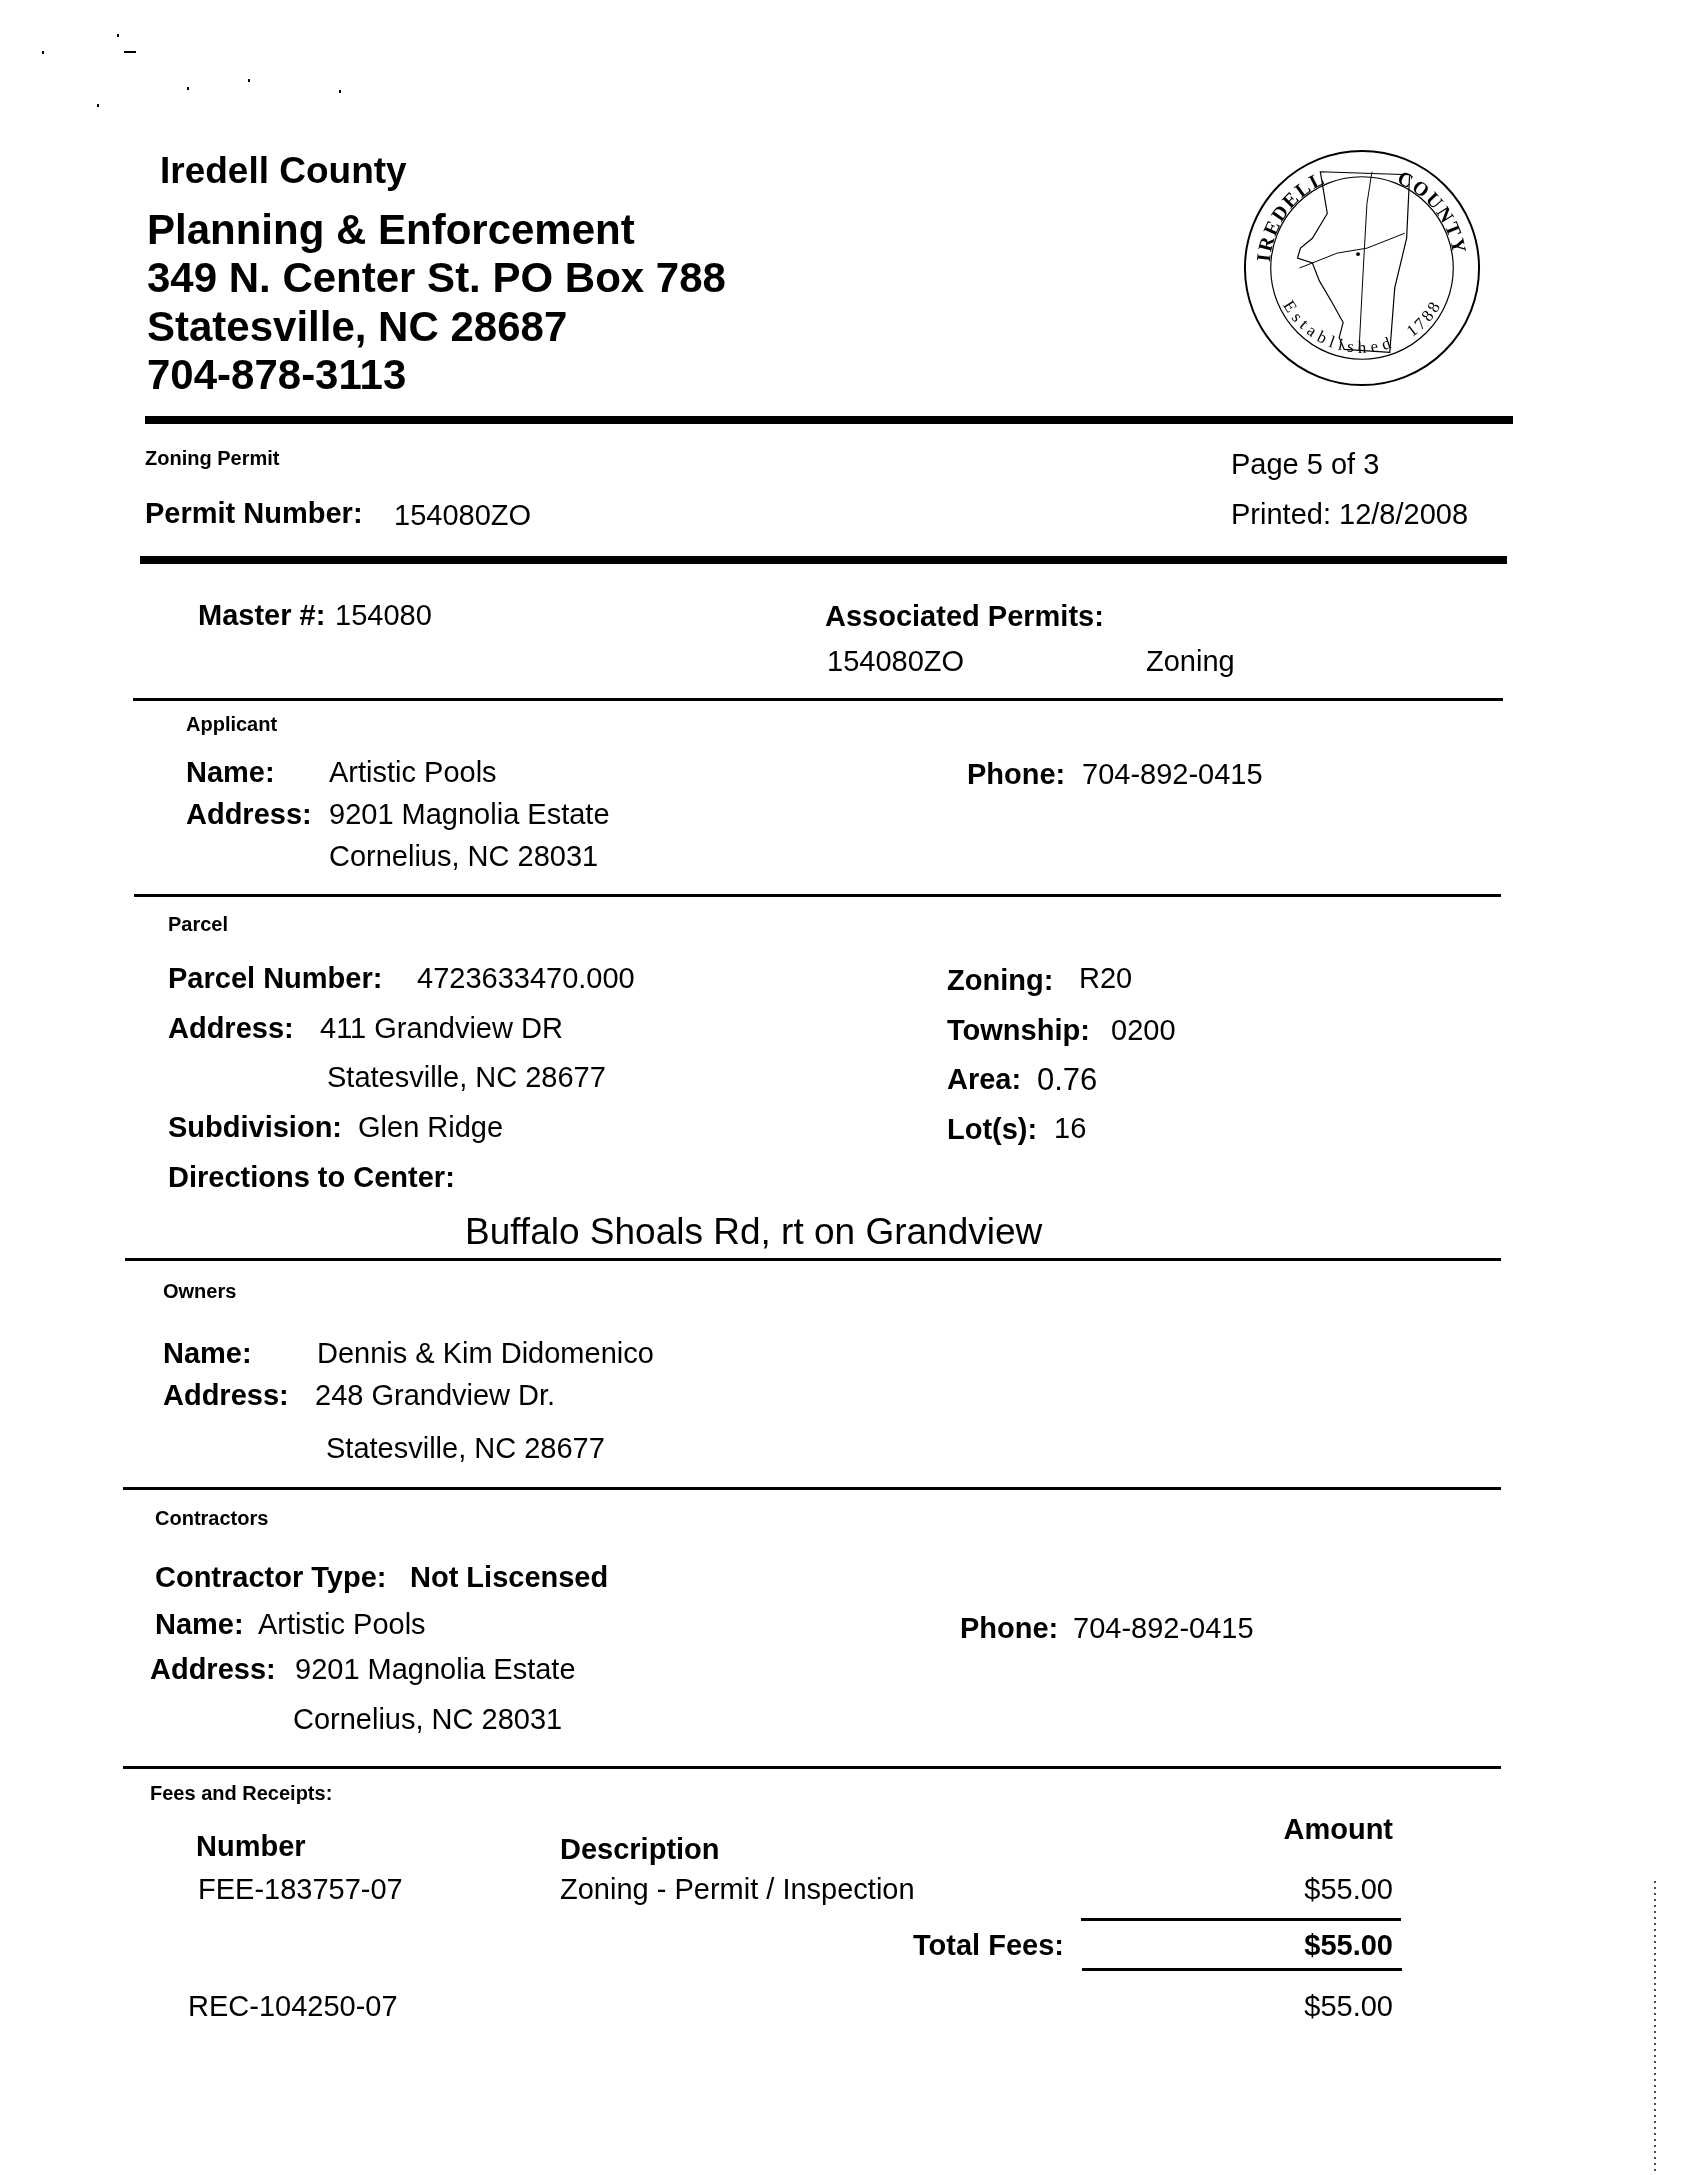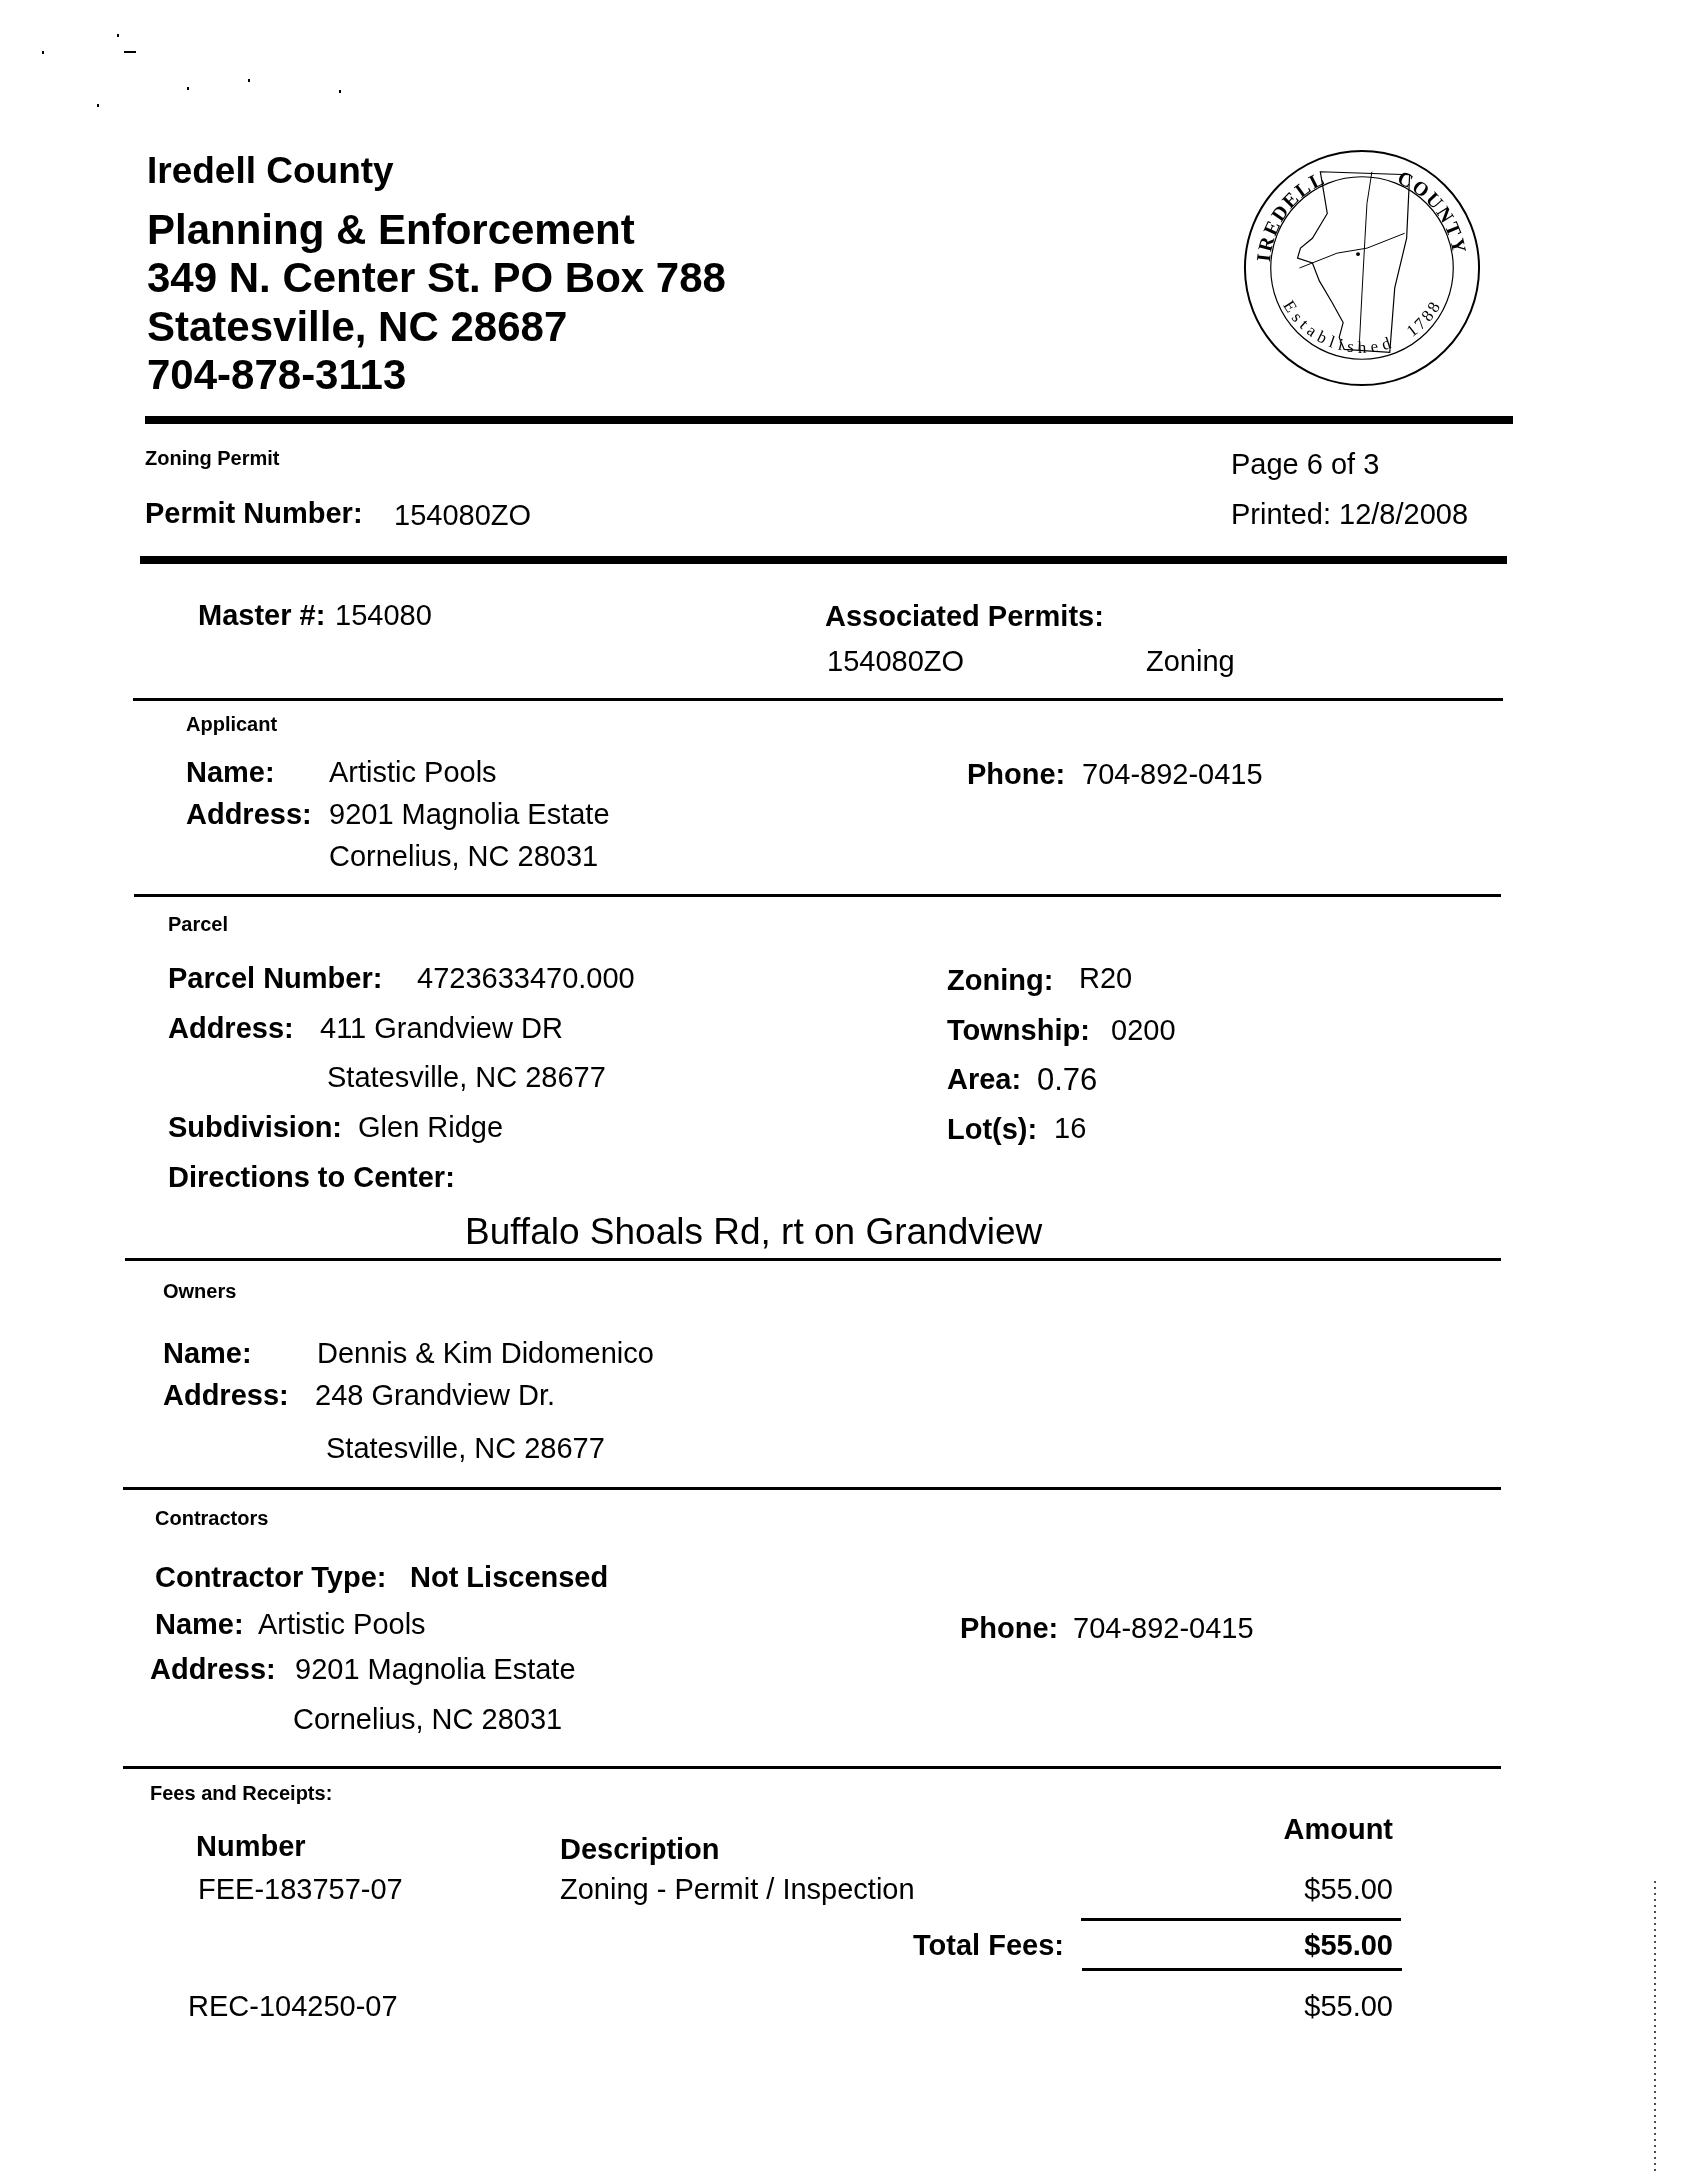--- a/index.html
+++ b/index.html
@@ -30,21 +30,21 @@
 
 <div class="speck" style="left:117px;top:34px"></div>
 <div class="speck" style="left:42px;top:51px"></div>
 <div class="speck" style="left:124px;top:51px;width:12px;height:2px"></div>
 <div class="speck" style="left:187px;top:87px"></div>
 <div class="speck" style="left:248px;top:79px"></div>
 <div class="speck" style="left:339px;top:90px"></div>
 <div class="speck" style="left:97px;top:104px"></div>
 <div class="scan-edge"></div>
 
-<div class="abs hdr-title" style="left:147px;top:150px">Iredell County</div>
+<div class="abs hdr-title" style="left:160px;top:150px">Iredell County</div>
 <div class="abs hdr-line" style="left:147px;top:206px">Planning &amp; Enforcement</div>
 <div class="abs hdr-line" style="left:147px;top:254px">349 N. Center St.  PO Box 788</div>
 <div class="abs hdr-line" style="left:147px;top:303px">Statesville, NC 28687</div>
 <div class="abs hdr-line" style="left:147px;top:351px">704-878-3113</div>
 
 <svg class="seal" viewBox="0 0 250 250">
   <defs>
     <path id="arcTop" d="M 32 125 A 93 93 0 0 1 218 125"></path>
     <path id="arcBot" d="M 40 150 A 90 90 0 0 0 210 150"></path>
   </defs>
@@ -66,21 +66,21 @@
   <path d="M 135 28 L 130 60 L 128 95 L 125 150 L 122 208" fill="none" stroke="#000" stroke-width="1"></path>
   <path d="M 62 125 L 100 110 L 130 105 L 168 90" fill="none" stroke="#000" stroke-width="1"></path>
   <circle cx="121" cy="111" r="2" fill="#000"></circle>
 </svg>
 
 <div class="thick" style="left:145px;top:416px;width:1368px"></div>
 
 <div class="abs sec-title" style="left:145px;top:447px">Zoning Permit</div>
 <div class="abs t b" style="left:145px;top:497px">Permit Number:</div>
 <div class="abs t" style="left:394px;top:499px">154080ZO</div>
-<div class="abs t" style="left:1231px;top:448px">Page 6 of 3</div>
+<div class="abs t" style="left:1231px;top:448px">Page 5 of 3</div>
 <div class="abs t" style="left:1231px;top:498px">Printed: 12/8/2008</div>
 
 <div class="thick" style="left:140px;top:556px;width:1367px"></div>
 
 <div class="abs t b" style="left:198px;top:599px">Master #:</div>
 <div class="abs t" style="left:335px;top:599px">154080</div>
 <div class="abs t b" style="left:825px;top:600px">Associated Permits:</div>
 <div class="abs t" style="left:827px;top:645px">154080ZO</div>
 <div class="abs t" style="left:1146px;top:645px">Zoning</div>
 

